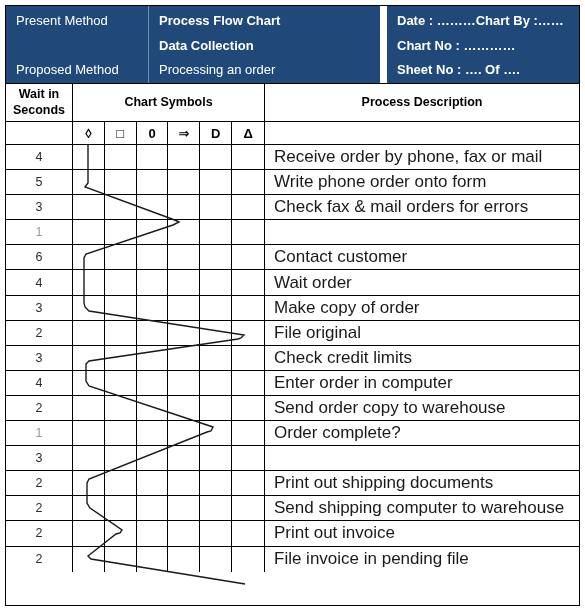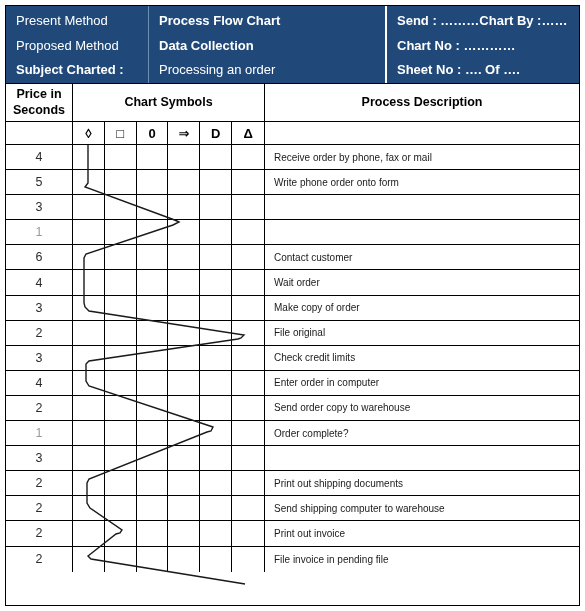--- a/index.html
+++ b/index.html
@@ -35,21 +35,21 @@
     height:78px;
   }
   .tb-cell{
     box-sizing:border-box;
     padding:6px 8px 4px 10px;
     display:flex;
     flex-direction:column;
     justify-content:space-between;
   }
   .tb-left{ width:143px; border-right:1px solid #6d8fb5;}
-  .tb-mid{ flex:1; border-right:2px solid #ffffff;}
+  .tb-mid{ flex:1; border-right:7px solid #ffffff;}
   .tb-right{ width:192px;}
   .tb-line{ font-size:13px; line-height:1.35; white-space:nowrap;}
   .tb-line.bold{ font-weight:bold;}
 
   
   .head-row{
     display:flex;
     width:100%;
     box-sizing:border-box;
     height:38px;
@@ -105,60 +105,59 @@
   }
   .cell-sym{
     width:32px; box-sizing:border-box;
     border-right:1px solid #000;
   }
   .cell-sym:last-child{ border-right:none;}
   .cell-desc{
     flex:1; box-sizing:border-box;
     display:flex; align-items:center;
     padding-left:9px;
-    font-size:10px; color:#1a1a1a;
+    font-size:17px; color:#1a1a1a;
     white-space:nowrap;
   }
   
   .flow-overlay{
     position:absolute;
     left:0; top:0;
     width:575px; height:601px;
     pointer-events:none;
   }
 </style>
 </head>
 <body>
 
 <div id="sheet">
   <div class="frame">
 
     <div class="title-band">
       <div class="tb-cell tb-left">
         <div class="tb-line">Present Method</div>
         <div class="tb-line">Proposed Method</div>
-        <div class="tb-line bold">Subject Charted :</div>
       </div>
       <div class="tb-cell tb-mid">
         <div class="tb-line bold">Process Flow Chart</div>
         <div class="tb-line bold">Data Collection</div>
         <div class="tb-line">Processing an order</div>
       </div>
       <div class="tb-cell tb-right">
-        <div class="tb-line bold">Send : ………Chart By :……</div>
+        <div class="tb-line bold">Date : ………Chart By :……</div>
         <div class="tb-line bold">Chart No : …………</div>
         <div class="tb-line bold">Sheet No : …. Of ….</div>
       </div>
     </div>
 
     <div class="head-row">
       <div class="c-time">
         <div class="hd-txt">
           <div>
-            <div>Price in</div>
+            <div>Wait in</div>
             <div>Seconds</div>
           </div>
         </div>
       </div>
       <div class="c-sym">
         <div class="hd-txt">Chart Symbols</div>
       </div>
       <div class="c-desc">
         <div class="hd-txt">Process Description</div>
       </div>
@@ -205,20 +204,21 @@
         <div class="row">
           <div class="cell-time">3</div>
           <div class="cell-symblock">
             <div class="cell-sym"></div>
             <div class="cell-sym"></div>
             <div class="cell-sym"></div>
             <div class="cell-sym"></div>
             <div class="cell-sym"></div>
             <div class="cell-sym"></div>
           </div>
+          <div class="cell-desc">Check fax &amp; mail orders for errors</div>
         </div>
         <div class="row">
           <div class="cell-time faint">1</div>
           <div class="cell-symblock">
             <div class="cell-sym"></div>
             <div class="cell-sym"></div>
             <div class="cell-sym"></div>
             <div class="cell-sym"></div>
             <div class="cell-sym"></div>
             <div class="cell-sym"></div>

